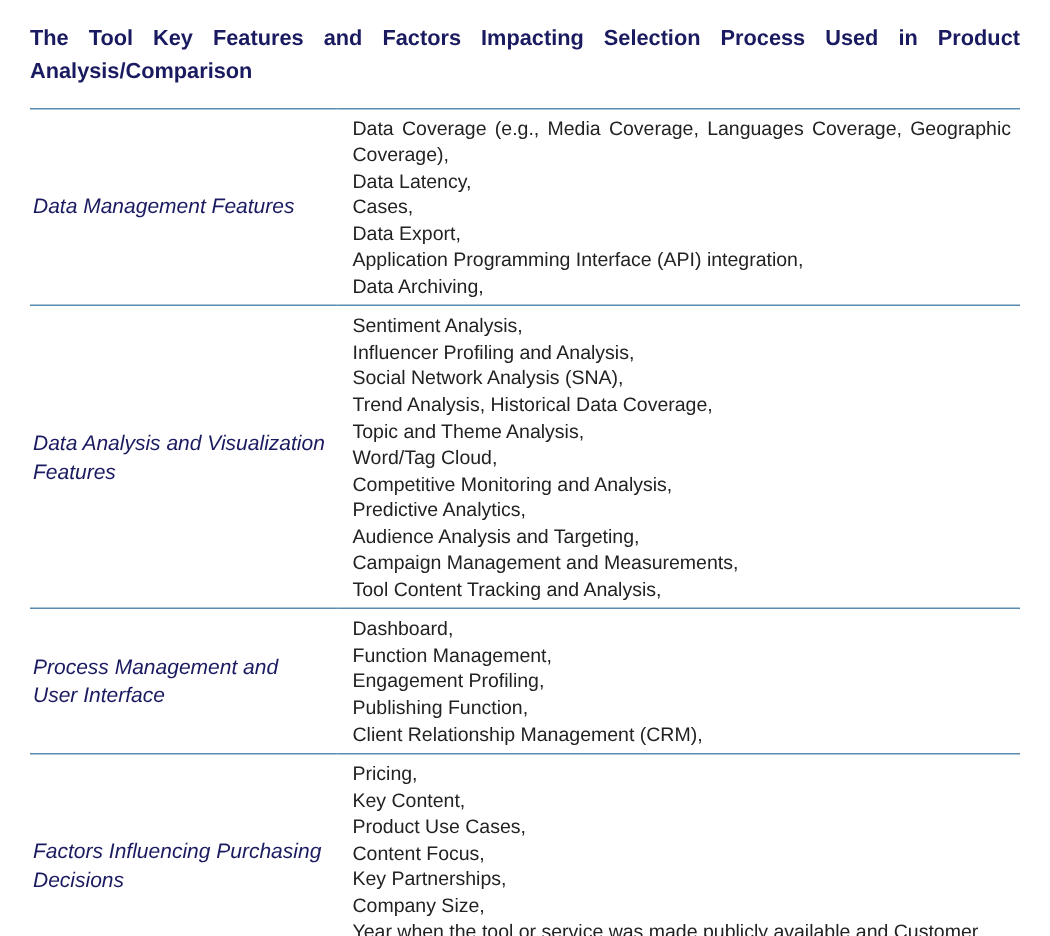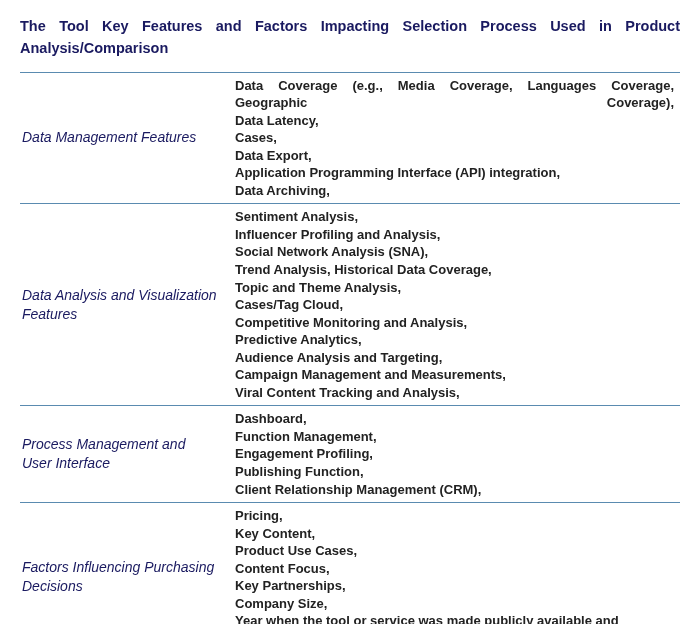--- a/index.html
+++ b/index.html
@@ -40,21 +40,21 @@
     vertical-align: middle;
     line-height: 1.35;
   }
   td.items {
     padding: 4px 6px 4px 10px;
     font-size: 13px;
     color: #222;
     line-height: 1.35;
     vertical-align: top;
   }
-  .item-line { display:block;font-weight:bold; }
+  .item-line { display:block; }
 </style>
 </head>
 <body>
 
 <div class="title">The Tool Key Features and Factors Impacting Selection Process Used in Product Analysis/Comparison</div>
 
 <table>
   <tbody id="tbody">
       <tr>
         <td class="cat">Data Management Features</td>
@@ -68,26 +68,26 @@
         </td>
       </tr>
       <tr>
         <td class="cat">Data Analysis and Visualization Features</td>
         <td class="items">
           <span class="item-line">Sentiment Analysis,</span>
           <span class="item-line">Influencer Profiling and Analysis,</span>
           <span class="item-line">Social Network Analysis (SNA),</span>
           <span class="item-line">Trend Analysis, Historical Data Coverage,</span>
           <span class="item-line">Topic and Theme Analysis,</span>
-          <span class="item-line">Cases/Tag Cloud,</span>
+          <span class="item-line">Word/Tag Cloud,</span>
           <span class="item-line">Competitive Monitoring and Analysis,</span>
           <span class="item-line">Predictive Analytics,</span>
           <span class="item-line">Audience Analysis and Targeting,</span>
           <span class="item-line">Campaign Management and Measurements,</span>
-          <span class="item-line">Viral Content Tracking and Analysis,</span>
+          <span class="item-line">Tool Content Tracking and Analysis,</span>
         </td>
       </tr>
       <tr>
         <td class="cat">Process Management and User Interface</td>
         <td class="items">
           <span class="item-line">Dashboard,</span>
           <span class="item-line">Function Management,</span>
           <span class="item-line">Engagement Profiling,</span>
           <span class="item-line">Publishing Function,</span>
           <span class="item-line">Client Relationship Management (CRM),</span>

